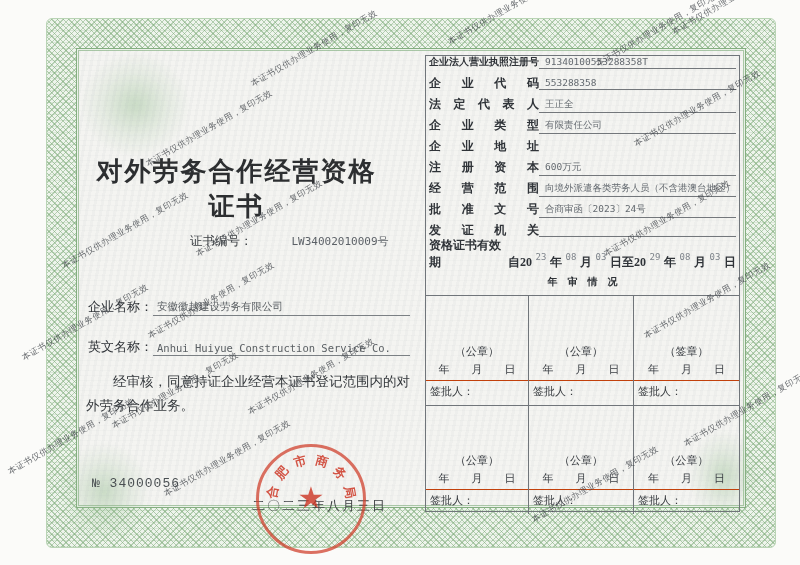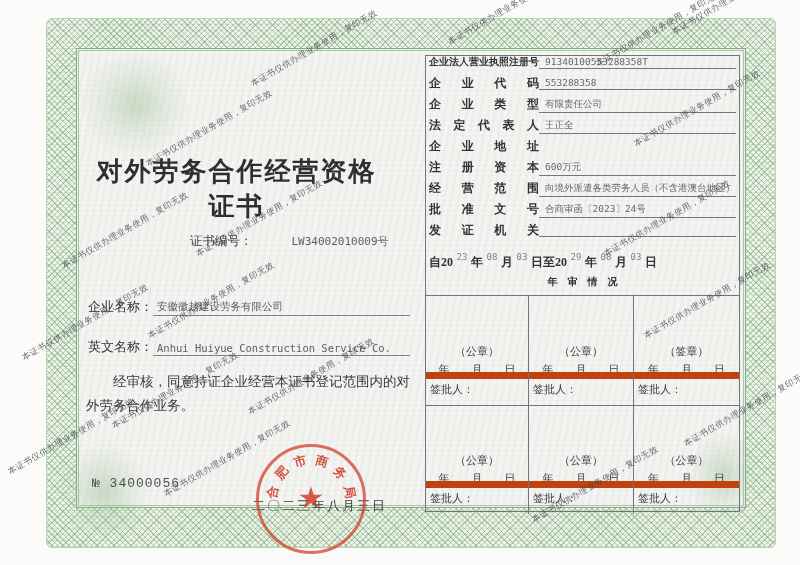--- a/index.html
+++ b/index.html
@@ -78,22 +78,22 @@
     color:#2f3338;padding-top:4px;}
   .ar-grid{display:grid;grid-template-columns:102px 105px 1fr;
     grid-template-rows:1fr 1fr;height:218px;border-top:1px solid #70757a;}
   .cell{position:relative;box-sizing:border-box;}
   .cell.c2,.cell.c3{border-left:1px solid #70757a;}
   .cell.r2{border-top:1px solid #70757a;}
   .cell .stamp-hint{position:absolute;bottom:46px;width:100%;text-align:center;
     font-size:11px;color:#3a3e43;}
   .cell .dateline{position:absolute;bottom:28px;width:100%;text-align:center;
     font-size:11px;color:#3a3e43;margin-top:44px;}
-  .cell .signrow{position:absolute;bottom:12px;left:0;right:0;height:21px;
-    border-top:7px solid #c2410c;font-size:11px;color:#34383c;padding:3px 0 0 4px;
+  .cell .signrow{position:absolute;bottom:4px;left:0;right:0;height:21px;
+    border-top:1px solid #c2410c;font-size:11px;color:#34383c;padding:3px 0 0 4px;
     box-sizing:border-box;}
   
   .wm{position:absolute;font-size:8.5px;color:#3c4046;opacity:.78;white-space:nowrap;
     transform:rotate(-30deg);transform-origin:left bottom;letter-spacing:.5px;z-index:5;
     font-family:"Liberation Sans","DejaVu Sans",sans-serif;}
 </style>
 </head>
 <body>
 
 <div class="lace-band"></div>
@@ -139,48 +139,49 @@
 
   <div class="frow small">
     <span class="flabel">企业法人营业执照注册号</span>
     <span class="fval">91340100553288358T</span>
   </div>
   <div class="frow">
     <span class="flabel">企业代码</span>
     <span class="fval">553288358</span>
   </div>
   <div class="frow">
+    <span class="flabel">法定代表人</span>
+    <span class="fval">王正全</span>
+  </div>
+  <div class="frow">
     <span class="flabel">企业类型</span>
     <span class="fval">有限责任公司</span>
   </div>
   <div class="frow">
-    <span class="flabel">法定代表人</span>
-    <span class="fval">王正全</span>
-  </div>
-  <div class="frow">
     <span class="flabel">企业地址</span>
   </div>
   <div class="frow">
     <span class="flabel">注册资本</span>
     <span class="fval">600万元</span>
   </div>
   <div class="frow">
     <span class="flabel">经营范围</span>
     <span class="fval">向境外派遣各类劳务人员（不含港澳台地区）</span>
   </div>
   <div class="frow">
     <span class="flabel">批准文号</span>
     <span class="fval">合商审函〔2023〕24号</span>
   </div>
   <div class="frow">
     <span class="flabel">发证机关</span>
     <span class="fval"></span>
   </div>
 
   <div class="vrow">
+    <span class="flabel">资格证书有效期</span>
     <span class="blanks">
       <span>自20</span><span class="stamp">23</span><span>年</span><span class="stamp">08</span><span>月</span><span class="stamp">03</span><span>日至20</span><span class="stamp">29</span><span>年</span><span class="stamp">08</span><span>月</span><span class="stamp">03</span><span>日</span>
     </span>
   </div>
 
   <div class="ar-title">年　审　情　况</div>
 
   <div class="ar-grid">
     <div class="cell r1 c1">
       <div class="stamp-hint">（公章）</div>

